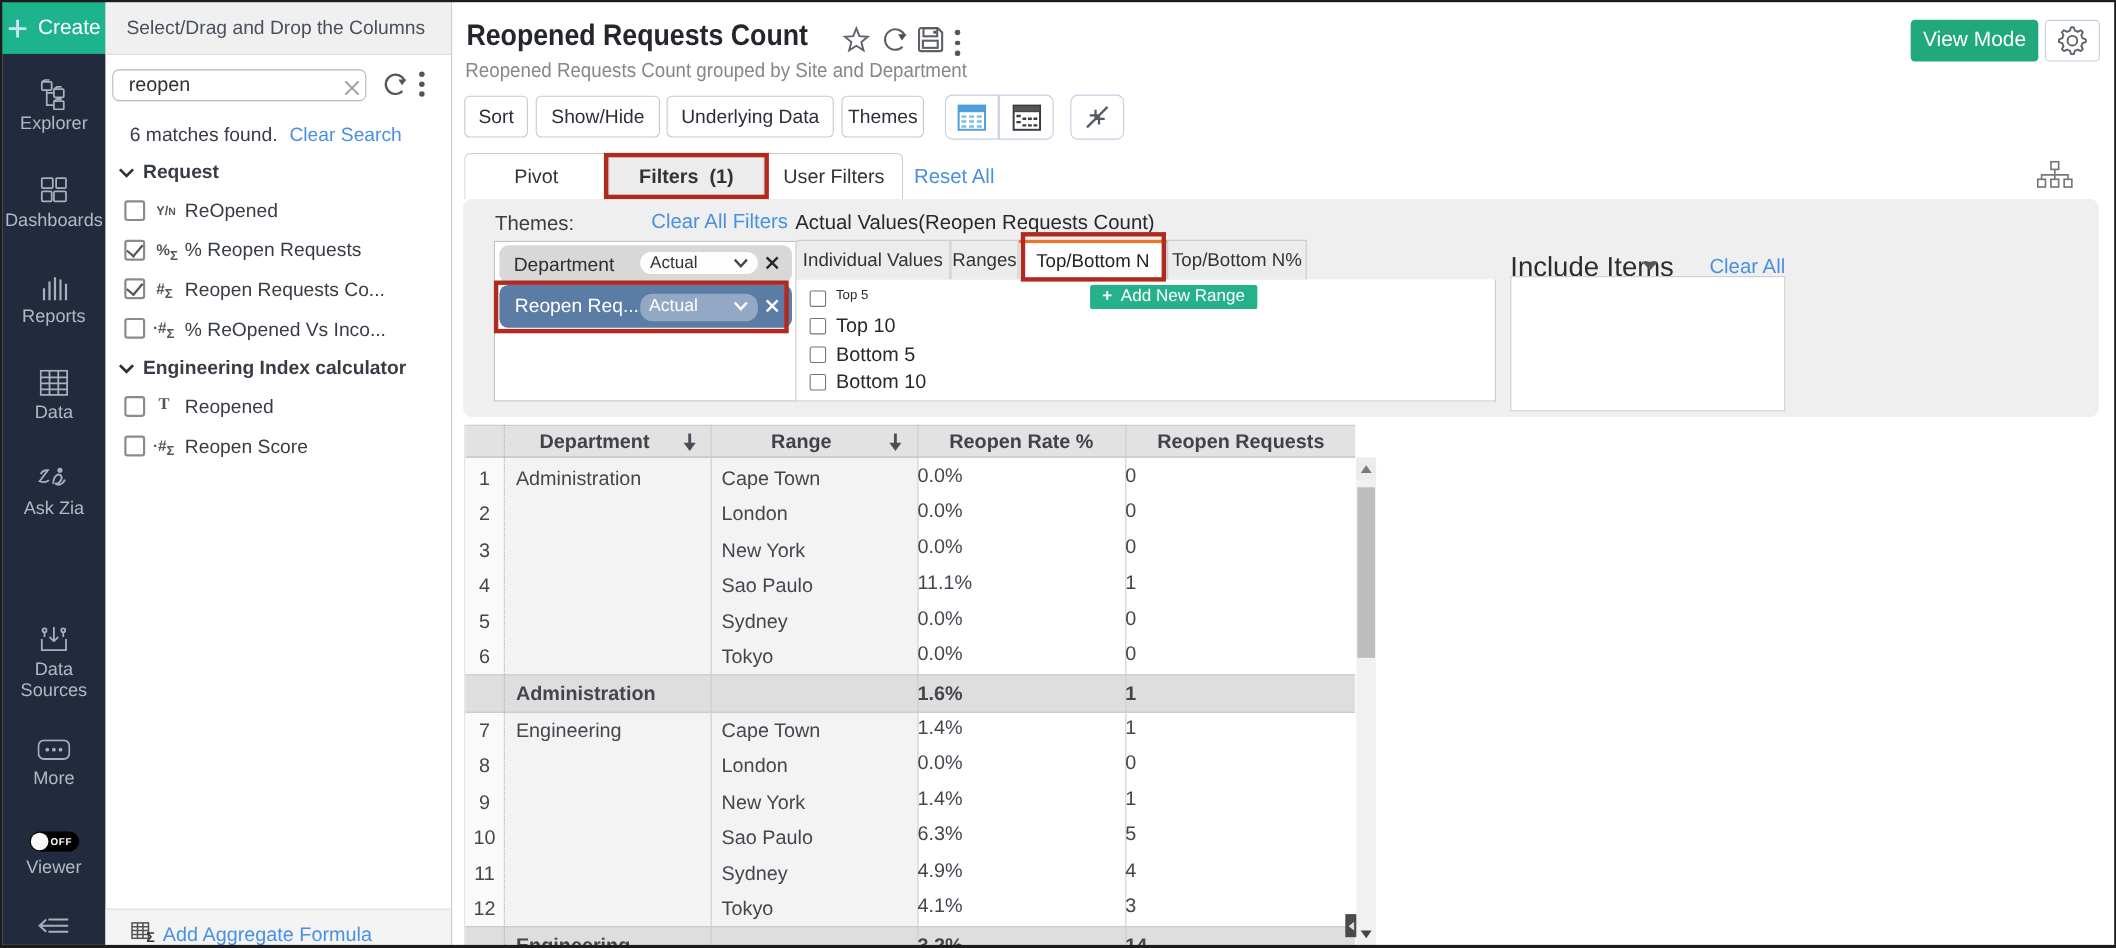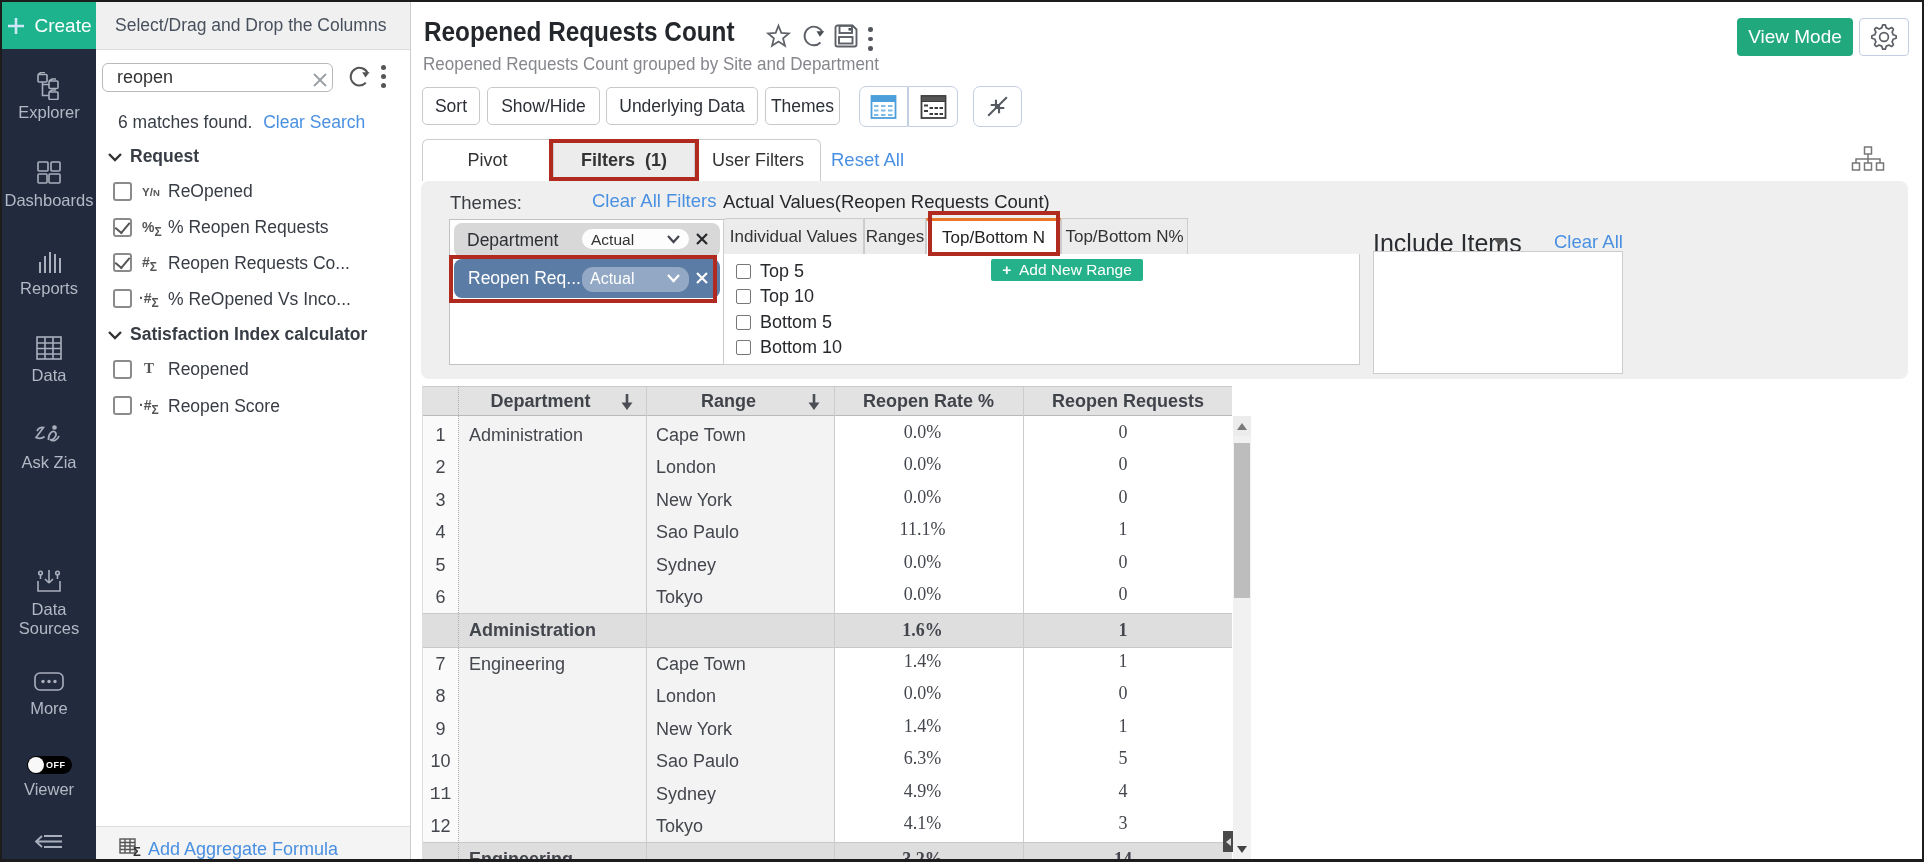--- a/index.html
+++ b/index.html
@@ -28,21 +28,21 @@
 .btn { position:absolute; height:38px; border:1px solid #c9c9c9; border-radius:5px; background:#fff; color:#2b2f36; font-size:17.5px; display:flex; align-items:center; justify-content:center; }
 .ibtn { position:absolute; height:41px; border:1px solid #c3cfe2; border-radius:7px; background:#fff; display:flex; align-items:center; justify-content:center; }
 .tab { position:absolute; top:139px; height:42px; background:#fff; border:1px solid #ccc; border-bottom:none; border-radius:6px 6px 0 0; font-size:18px; color:#333; display:flex; align-items:center; justify-content:center; }
 .redbox { position:absolute; border:4px solid #b02a20; z-index:40; }
 #fpanel { position:absolute; left:421px; top:181px; width:1487px; height:198px; background:#efefef; border-radius:8px; }
 .vtab { position:absolute; top:37px; height:37px; background:#ececec; border:1px solid #ccc; font-size:17px; color:#333; display:flex; align-items:center; justify-content:center; }
 .fcb { position:absolute; width:15px; height:15px; border:1.5px solid #777; background:#fff; border-radius:2px; }
 
 .th { position:absolute; top:0; height:100%; font-weight:bold; color:#40434a; font-size:18px; text-align:center; }
 .cell { position:absolute; font-size:18px; color:#43464d; white-space:nowrap; }
-.num { text-align:center;font-family:Liberation Serif, serif; } .gnum { width:35px !important; text-align:center; }
+.num { text-align:left; } .gnum { width:35px !important; text-align:center; }
 </style>
 </head>
 <body>
 <div id="root">
   <div class="fr" style="left:0;top:0;width:1924px;height:2px;"></div>
   <div class="fr" style="left:0;top:0;width:2px;height:862px;"></div>
   <div class="fr" style="left:1922px;top:0;width:2px;height:862px;"></div>
   <div class="fr" style="left:0;top:859px;width:1924px;height:3px;"></div>
 
   <div id="sidebar">
@@ -163,21 +163,21 @@
     <div class="cbx ck" style="left:17px;top:251px"></div>
     <div class="ticon" style="left:46px;top:252px;">#<span style="font-size:12px;vertical-align:-4px">Σ</span></div>
     <div class="treeTxt" style="left:72px;top:251px;">Reopen Requests Co...</div>
     <div class="cbx" style="left:17px;top:287px"></div>
     <div class="ticon" style="left:43px;top:288px;">·#<span style="font-size:12px;vertical-align:-4px">Σ</span></div>
     <div class="treeTxt" style="left:72px;top:287px;">% ReOpened Vs Inco...</div>
 
     <svg class="abs" style="left:11px;top:326px" width="16" height="14" viewBox="0 0 16 14">
         <path d="M2 4 L8 10 L14 4" fill="none" stroke="#333" stroke-width="2.4"></path>
       </svg>
-    <div class="treeTxt" style="left:34px;top:322px;font-weight:bold;">Satisfaction Index calculator</div>
+    <div class="treeTxt" style="left:34px;top:322px;font-weight:bold;">Engineering Index calculator</div>
     <div class="cbx" style="left:17px;top:358px"></div>
     <div class="ticon" style="left:48px;top:358px;font-size:15px;font-family:'Liberation Serif',serif;">T</div>
     <div class="treeTxt" style="left:72px;top:357px;">Reopened</div>
     <div class="cbx" style="left:17px;top:394px"></div>
     <div class="ticon" style="left:43px;top:395px;">·#<span style="font-size:12px;vertical-align:-4px">Σ</span></div>
     <div class="treeTxt" style="left:72px;top:394px;">Reopen Score</div>
     <div id="panelFoot"></div>
     <svg class="abs" style="left:23px;top:836px" width="22" height="19" viewBox="0 0 22 19" fill="none" stroke="#555" stroke-width="1.4">
         <rect x="1" y="1" width="15" height="14"></rect>
         <path d="M1 4.5 H16 M1 8 H16 M1 11.5 H16 M6 1 V15 M11 1 V15"></path>
@@ -268,21 +268,21 @@
         </svg>
   <svg class="abs" style="left:274px;top:90px" width="14" height="14" viewBox="0 0 14 14">
           <path d="M2 2 L12 12 M12 2 L2 12" stroke="#fff" stroke-width="2.2"></path>
         </svg>
   <div class="vtab" style="left:302px;width:141px;border-radius:4px 0 0 0;">Individual Values</div>
   <div class="vtab" style="left:443px;width:62px;">Ranges</div>
   <div class="vtab" style="left:505px;width:135px;background:#fff;border-top:3px solid #e8752c;border-bottom:1px solid #fff;color:#222;">Top/Bottom N</div>
   <div class="vtab" style="left:640px;width:127px;">Top/Bottom N%</div>
   <div class="abs" style="left:302px;top:73px;width:637px;height:111px;background:#fff;border:1px solid #ccc;border-top:none;"></div>
   <div class="fcb" style="left:315px;top:83px;"></div>
-  <div class="abs" style="left:339px;top:80px;font-size:18px;color:#26282c;">Top 5</div>
+  <div class="abs" style="left:339px;top:80px;font-size:12px;color:#26282c;">Top 5</div>
   <div class="fcb" style="left:315px;top:108px;"></div>
   <div class="abs" style="left:339px;top:105px;font-size:18px;color:#26282c;">Top 10</div>
   <div class="fcb" style="left:315px;top:134px;"></div>
   <div class="abs" style="left:339px;top:131px;font-size:18px;color:#26282c;">Bottom 5</div>
   <div class="fcb" style="left:315px;top:159px;"></div>
   <div class="abs" style="left:339px;top:156px;font-size:18px;color:#26282c;">Bottom 10</div>
   <div class="abs" style="left:570px;top:78px;width:152px;height:22px;background:#25b189;border-radius:2px;color:#fff;font-size:15.5px;text-align:center;line-height:22px;"><b>+</b>&nbsp; Add New Range</div>
   <div class="abs" style="left:952px;top:48px;font-size:25px;color:#2a2d31;">Include Items</div>
   <div class="abs" style="left:1072px;top:57px;width:0;height:0;border-left:7px solid transparent;border-right:7px solid transparent;border-top:8px solid #555;"></div>
   <div class="abs blue" style="left:1133px;top:50px;font-size:18.5px;">Clear All</div>
@@ -346,21 +346,21 @@
     <div class="cell num" style="left:411px;top:291.4px;width:177px;line-height:32.4px;">0.0%</div>
     <div class="cell num" style="left:600px;top:291.4px;width:200px;line-height:32.4px;">0</div>
     <div class="cell gnum" style="left:0;top:326.8px;width:26px;line-height:32.4px;">9</div>
     <div class="cell" style="left:233px;top:326.8px;line-height:32.4px;">New York</div>
     <div class="cell num" style="left:411px;top:323.8px;width:177px;line-height:32.4px;">1.4%</div>
     <div class="cell num" style="left:600px;top:323.8px;width:200px;line-height:32.4px;">1</div>
     <div class="cell gnum" style="left:0;top:359.2px;width:26px;line-height:32.4px;">10</div>
     <div class="cell" style="left:233px;top:359.2px;line-height:32.4px;">Sao Paulo</div>
     <div class="cell num" style="left:411px;top:356.2px;width:177px;line-height:32.4px;">6.3%</div>
     <div class="cell num" style="left:600px;top:356.2px;width:200px;line-height:32.4px;">5</div>
-    <div class="cell gnum" style="left:0;top:391.6px;width:26px;line-height:32.4px;font-family:Liberation Mono, monospace;">11</div>
+    <div class="cell gnum" style="left:0;top:391.6px;width:26px;line-height:32.4px;">11</div>
     <div class="cell" style="left:233px;top:391.6px;line-height:32.4px;">Sydney</div>
     <div class="cell num" style="left:411px;top:388.6px;width:177px;line-height:32.4px;">4.9%</div>
     <div class="cell num" style="left:600px;top:388.6px;width:200px;line-height:32.4px;">4</div>
     <div class="cell gnum" style="left:0;top:424.0px;width:26px;line-height:32.4px;">12</div>
     <div class="cell" style="left:233px;top:424.0px;line-height:32.4px;">Tokyo</div>
     <div class="cell num" style="left:411px;top:421.0px;width:177px;line-height:32.4px;">4.1%</div>
     <div class="cell num" style="left:600px;top:421.0px;width:200px;line-height:32.4px;">3</div>
     <div class="cell" style="left:46px;top:227px;line-height:35px;font-weight:bold;">Administration</div>
     <div class="cell num" style="left:411px;top:227px;width:177px;line-height:35px;font-weight:bold;">1.6%</div>
     <div class="cell num" style="left:600px;top:227px;width:200px;line-height:35px;font-weight:bold;">1</div>

